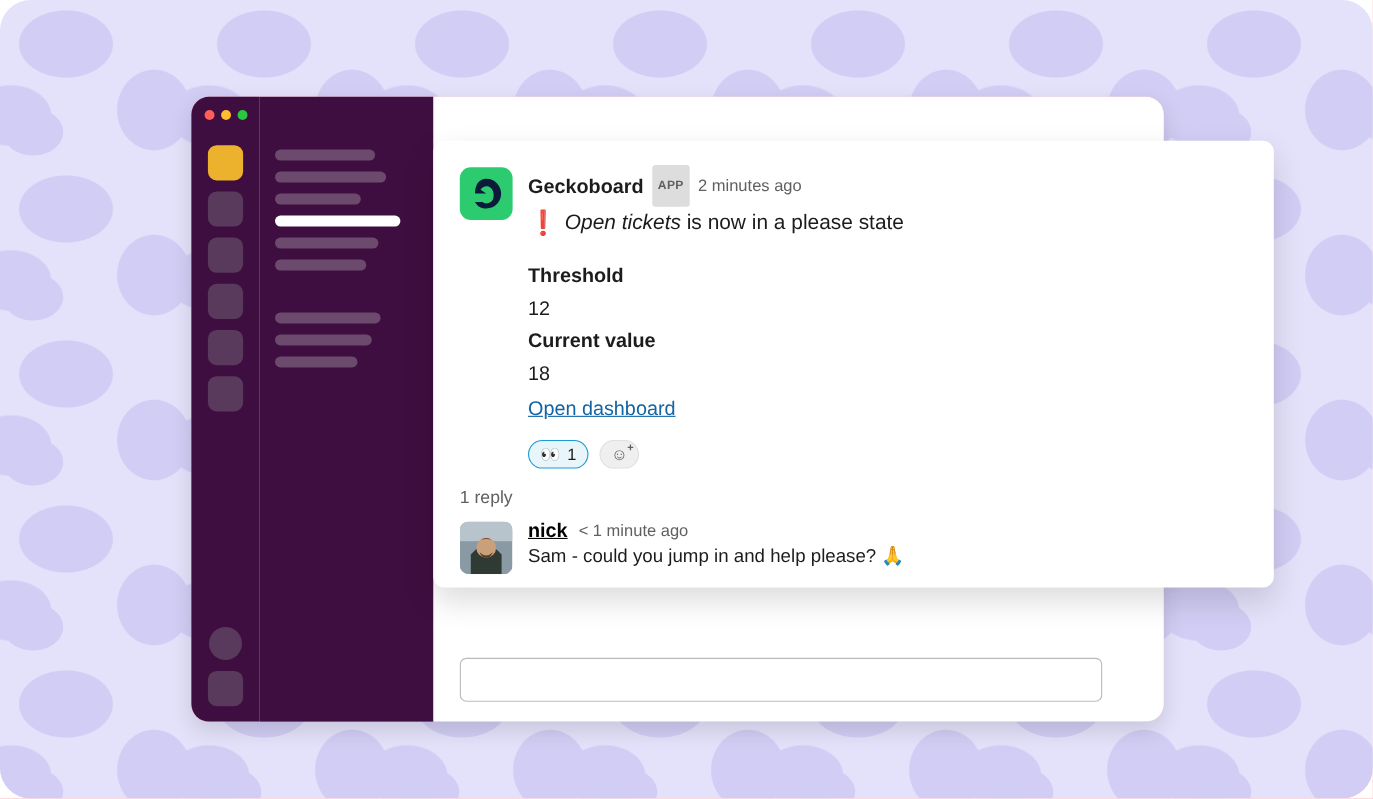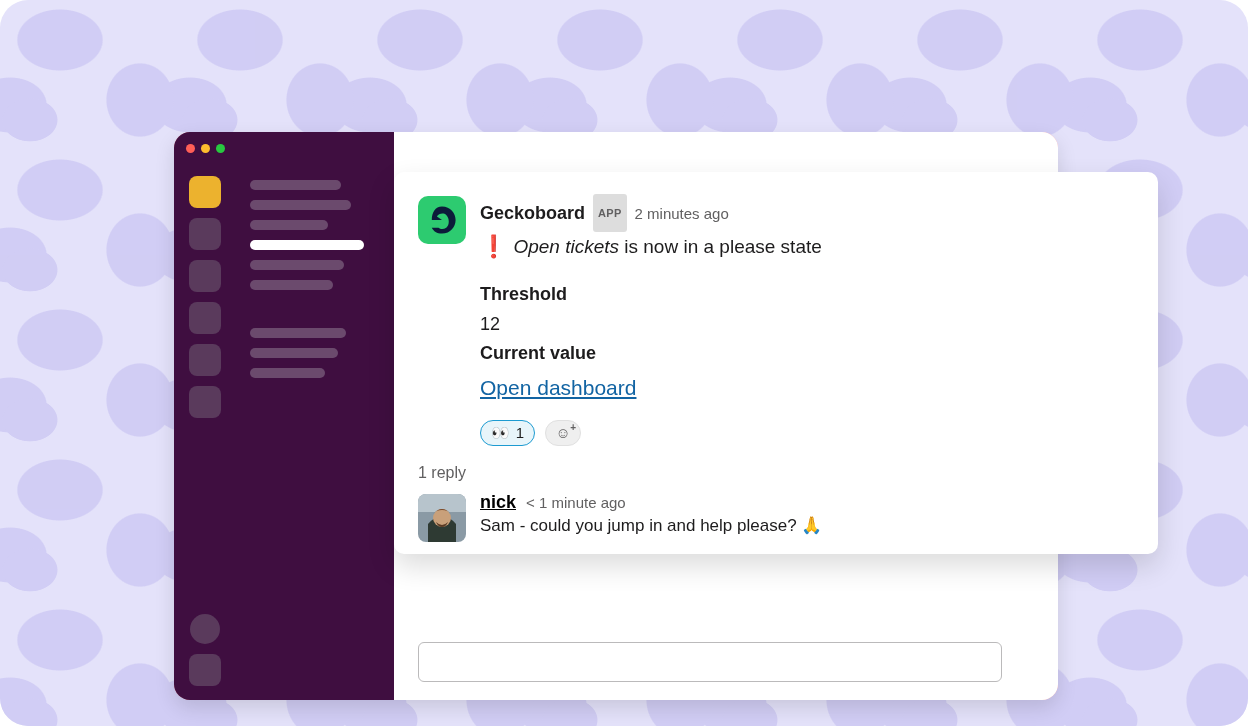--- a/index.html
+++ b/index.html
@@ -27,21 +27,20 @@
   
   .window {
     position: absolute;
     left: 174px; top: 88px;
     width: 884px; height: 568px;
     border-radius: 16px;
     background: #fca5a5;
     box-shadow: 0 8px 20px rgba(0,0,0,0.12);
     display: flex;
     overflow: visible;
-    margin-top: 44px;
   }
 
   
   .rail {
     width: 62px;
     background: #3F0E40;
     border-top-left-radius: 16px;
     border-bottom-left-radius: 16px;
     display: flex;
     flex-direction: column;
@@ -106,21 +105,21 @@
   .author { font-weight: 800; font-size: 18px; color:#1D1C1D; }
   .app-badge { background:#DDDDDD; color:#616061; font-size:11px; font-weight:700; padding:13px 5px; border-radius:3px; letter-spacing:0.3px; }
   .timestamp { color:#616061; font-size:15px; }
 
   .msg-line { margin-top:4px; font-size:19px; color:#1D1C1D; display:flex; align-items:center; gap:6px; }
   .exclaim { color:#E01E5A; font-size:22px; line-height:1; }
   .metric-name { font-style: italic; }
 
   .details { margin-top: 22px; font-size:18px; line-height:1.65; color:#1D1C1D; }
   .details .label { font-weight:700; }
-  .dash-link { color:#1264A3; font-size:21px; margin-top:2px; display:inline-block; }
+  .dash-link { color:#1264A3; font-size:18px; margin-top:2px; display:inline-block; }
 
   .reactions { display:flex; gap:10px; margin-top:14px; padding-left:62px; }
   .react-pill {
     display:flex; align-items:center; gap:6px;
     border-radius: 18px; padding: 3px 10px; font-size:15px;
     cursor:pointer;
   }
   .react-eyes { background:#E8F5FA; border:1.5px solid #1D9BD1; color:#1D1C1D; }
   .react-add { background:#EFEFEF; border:1px solid #E0E0E0; color:#616061; width:36px; justify-content:center; position:relative; }
   .react-add .plus { position:absolute; top:1px; right:4px; font-size:10px; font-weight:700; }
@@ -206,20 +205,21 @@
             <span class="exclaim">❗</span>
             <span>
               <span class="metric-name">Open tickets</span>
               <span>is now in a please state</span>
             </span>
           </div>
           <div class="details">
             <div class="label">Threshold</div>
             <div>12</div>
             <div class="label">Current value</div>
+            <div>18</div>
             <a class="dash-link" href="#">Open dashboard</a>
           </div>
         </div>
 
         <div class="reactions">
           <div class="react-pill react-eyes">
             <span>👀</span>
             <span>1</span>
           </div>
           <div class="react-pill react-add">

